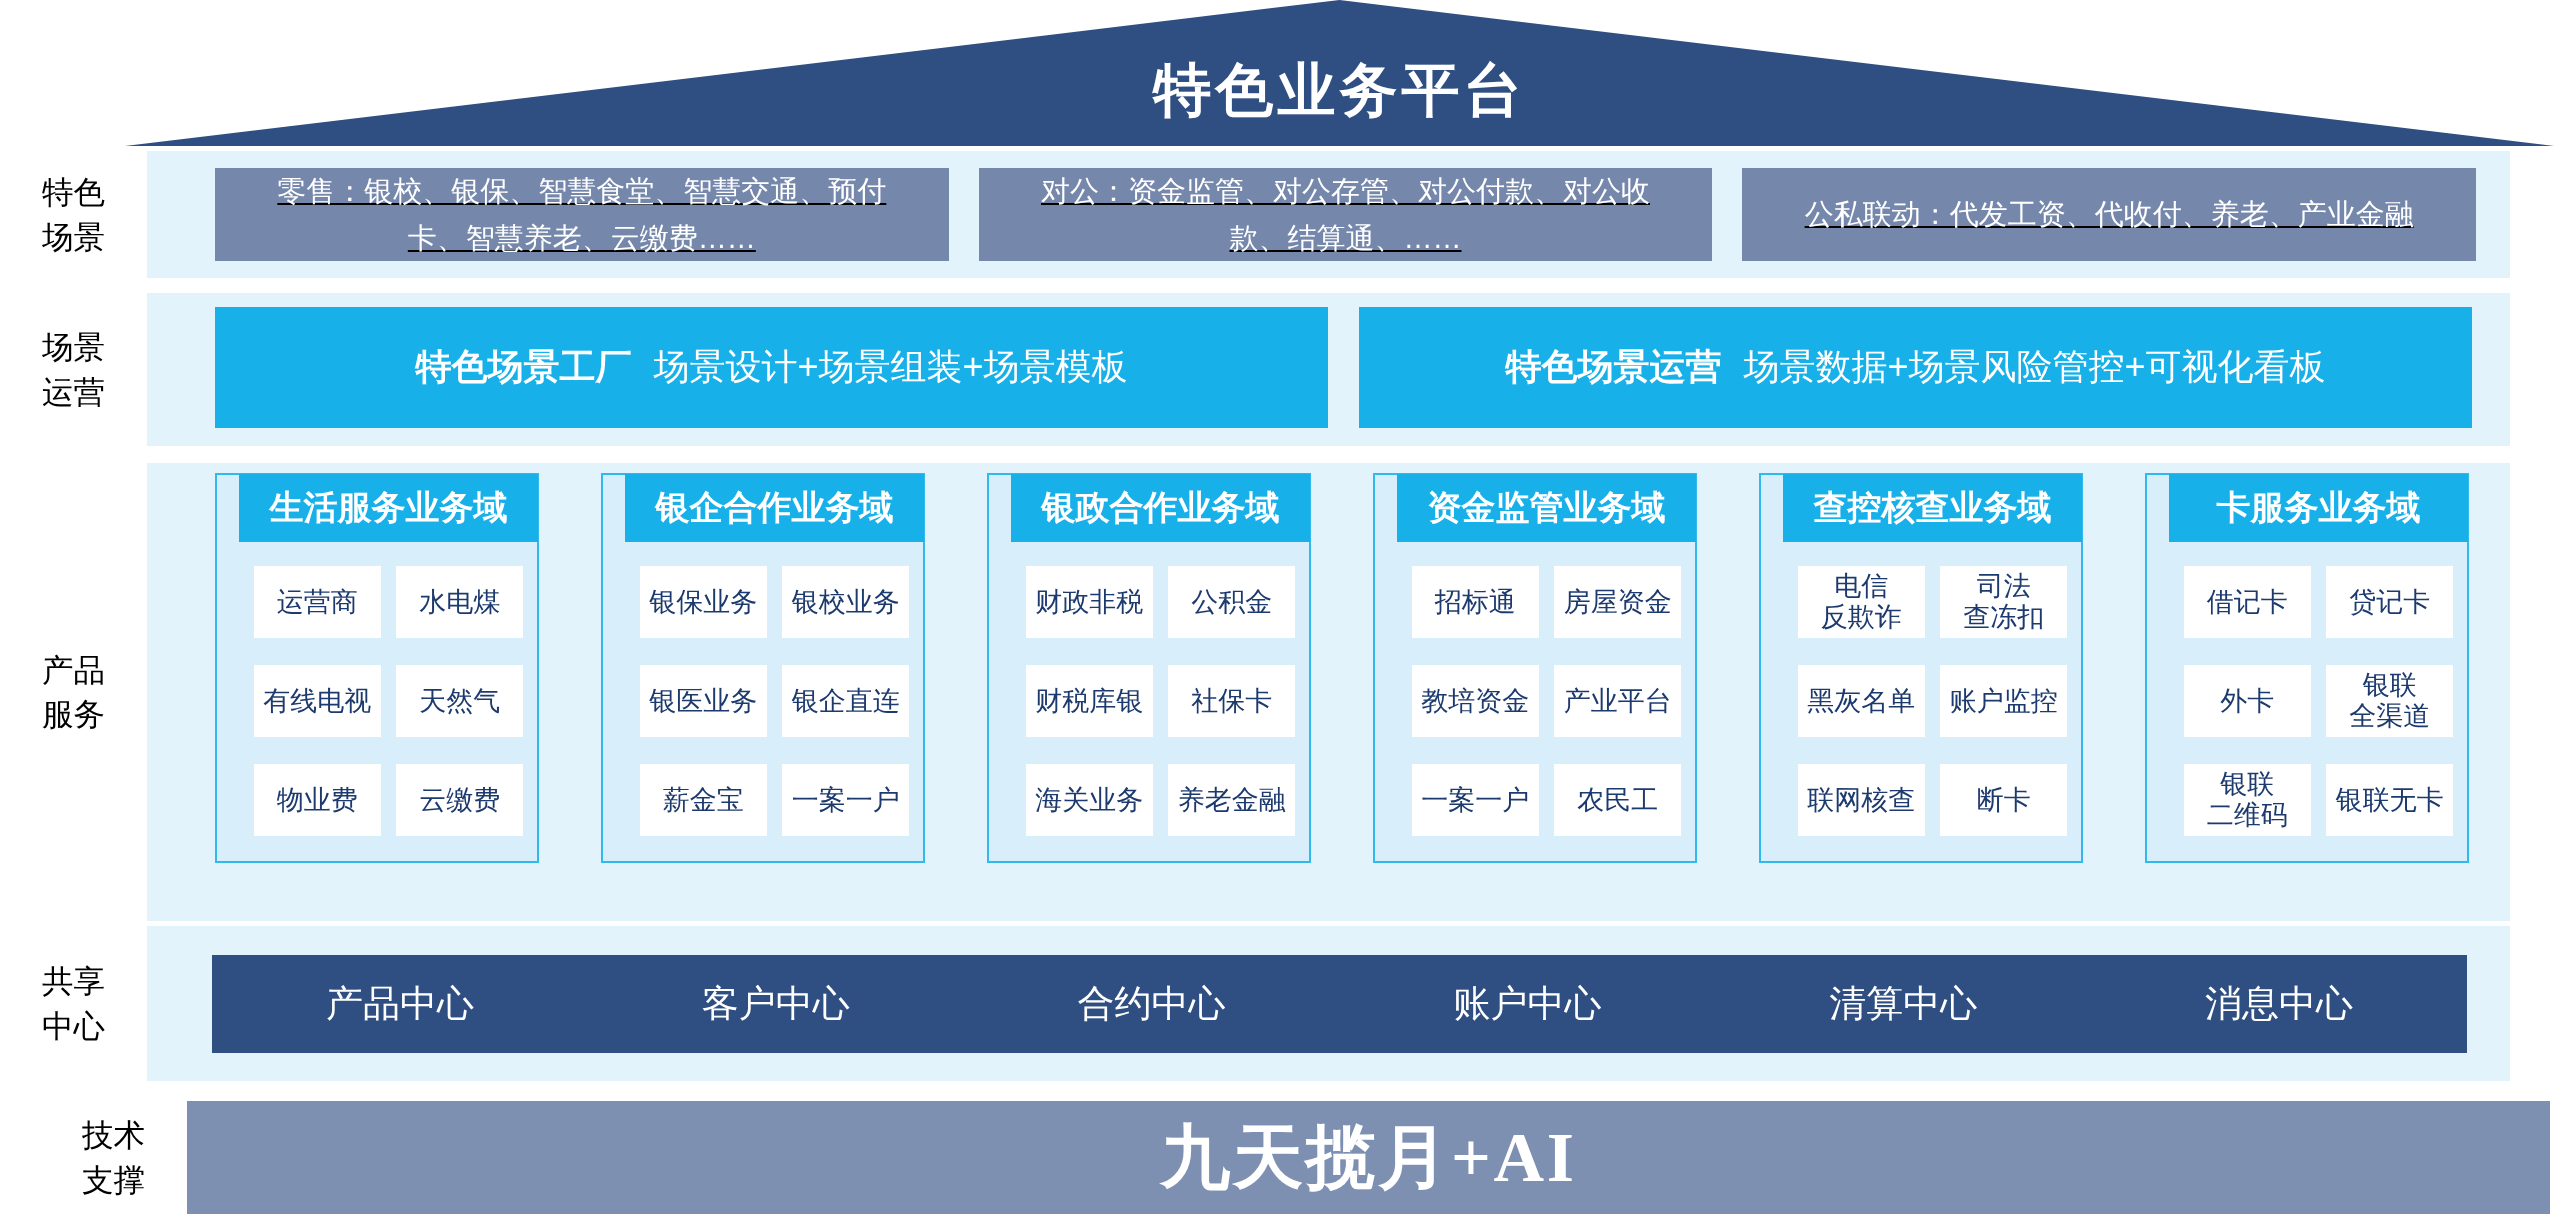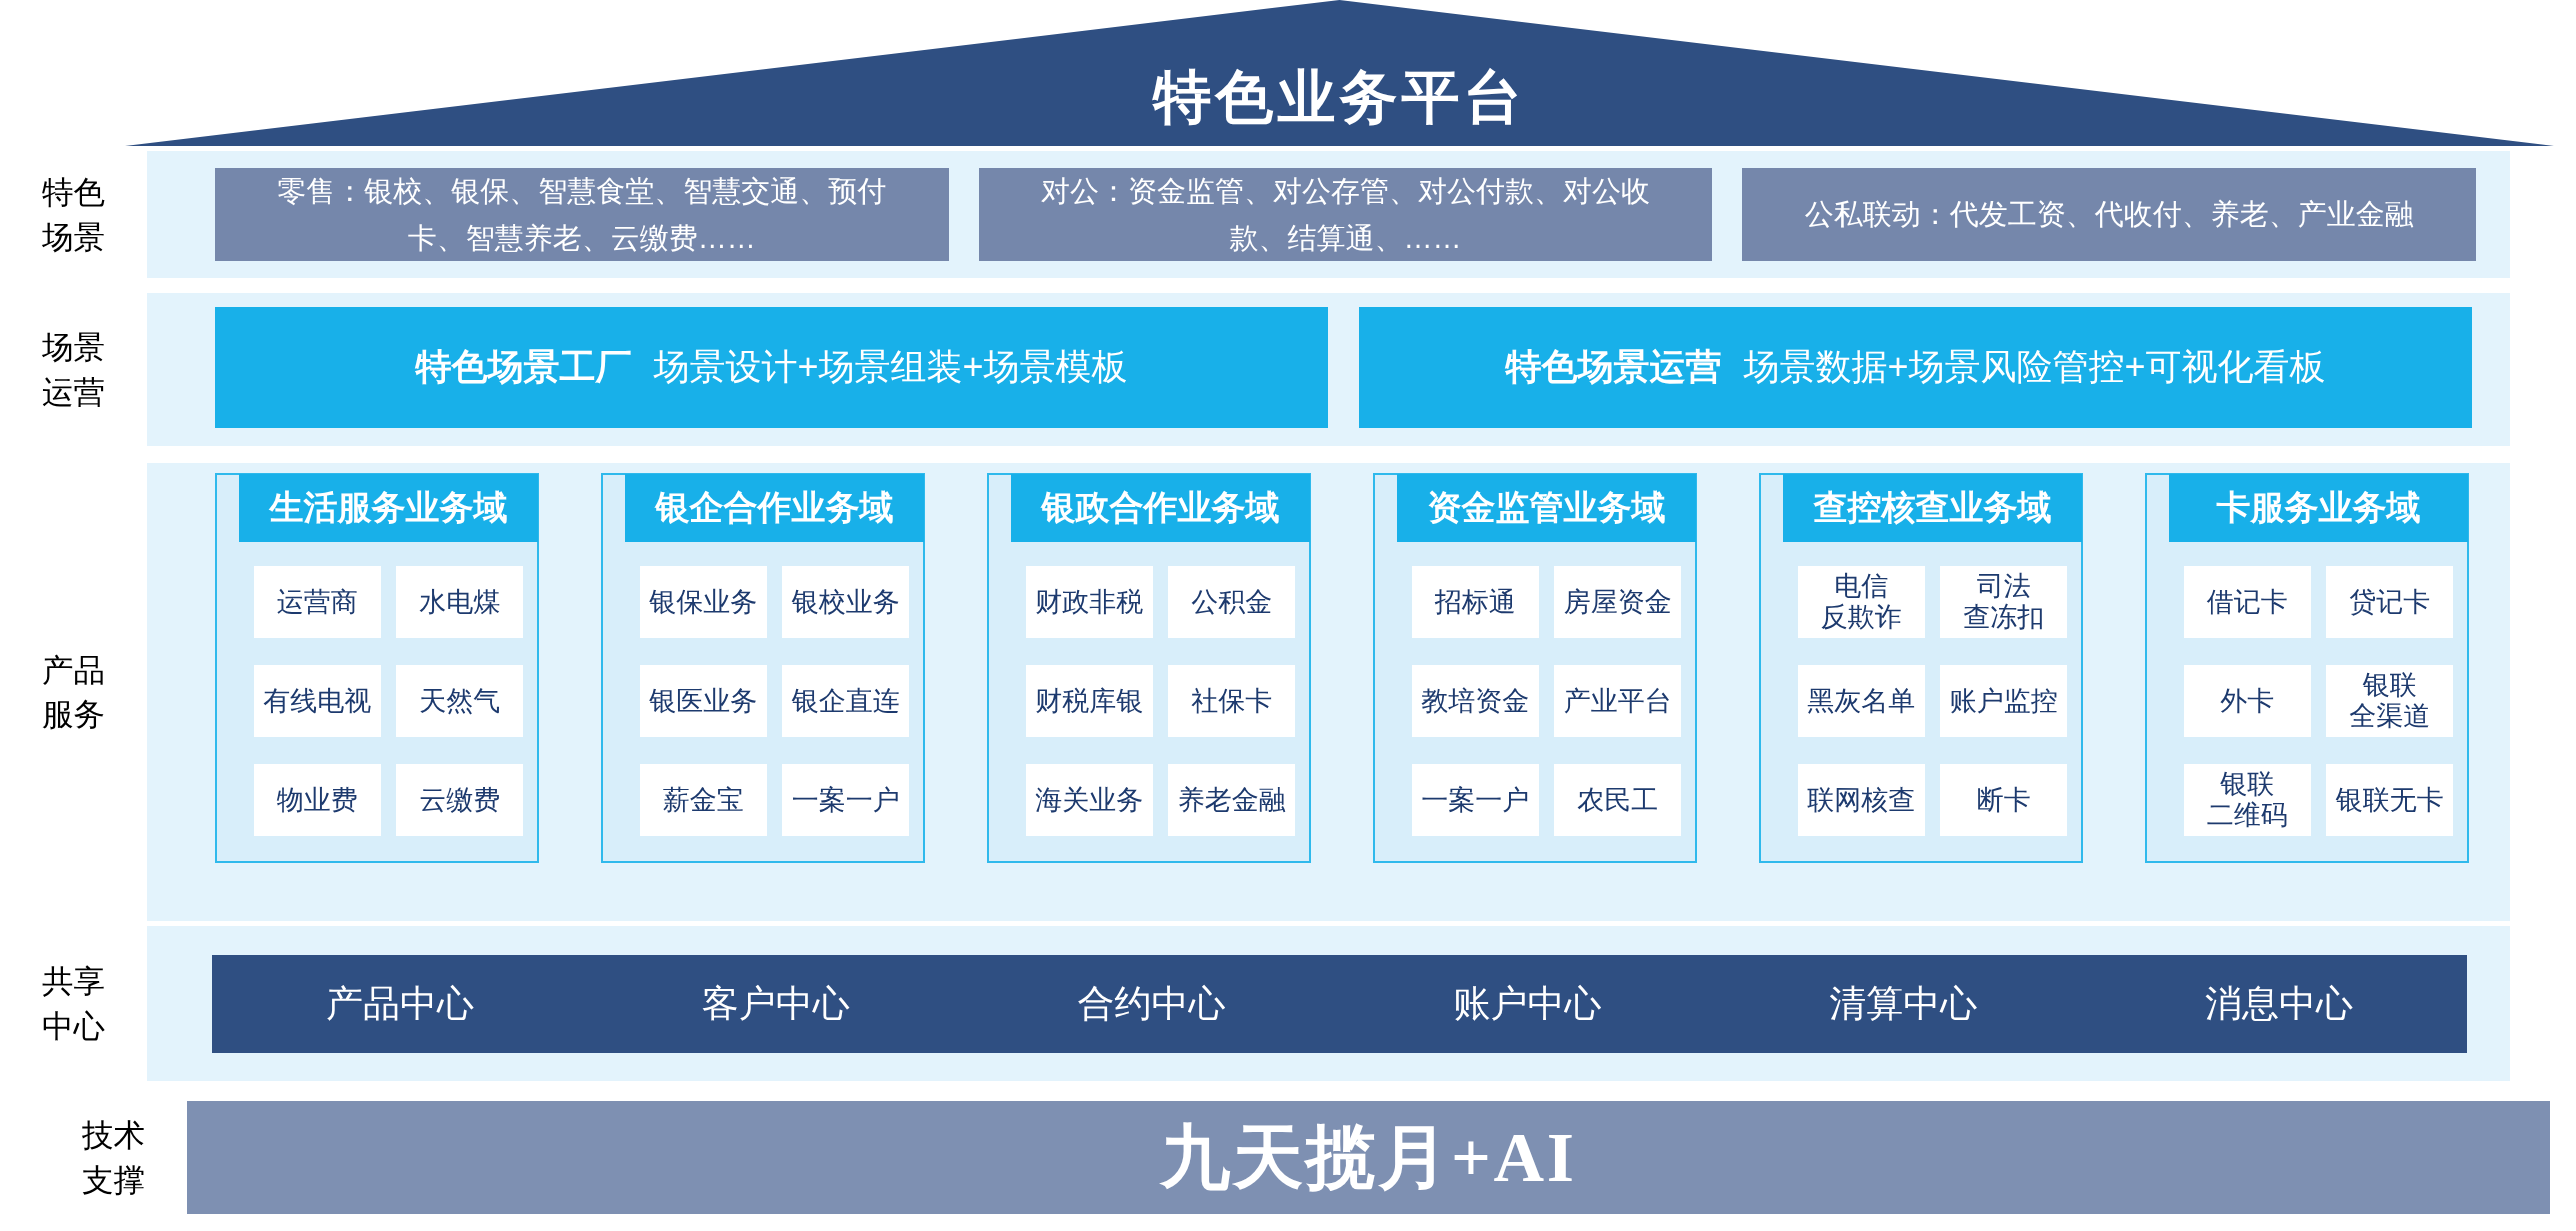--- a/index.html
+++ b/index.html
@@ -7,37 +7,37 @@
     --cyan:#18B0E9; --cyan-border:#2FB9EC;
     --container-bg:#E3F3FC; --column-bg:#D8EEFA; --cell-text:#1D3A6E;
   }
   html,body{margin:0;padding:0;background:#fff;}
   .page{position:relative;width:2576px;height:1232px;background:#fff;overflow:hidden;
         font-family:"Liberation Sans","DejaVu Sans",sans-serif;}
 
   
   .roof{position:absolute;left:125px;top:0;width:2429px;height:146px;background:var(--navy);
         clip-path:polygon(50% 0%,100% 100%,0% 100%);
-        display:flex;align-items:flex-end;justify-content:center;box-sizing:border-box;padding-bottom:9px;}
+        display:flex;align-items:flex-end;justify-content:center;box-sizing:border-box;padding-bottom:16px;}
   .roof-title{color:#fff;font-size:58px;font-weight:bold;letter-spacing:4.1px;}
 
   
   .band{position:absolute;left:0;width:2576px;display:flex;}
   .band-label{width:147px;display:flex;align-items:center;justify-content:center;
               font-size:31.5px;line-height:1.4;color:#000;text-align:center;white-space:pre-line;}
   .band-body{flex:1;margin-right:66px;background:var(--container-bg);box-sizing:border-box;}
 
   .band-scenes{top:151px;height:127px;}
   .band-operation{top:293px;height:153px;}
   .band-products{top:463px;height:458px;}
   .band-shared{top:926px;height:155px;}
   .band-tech{top:1101px;height:113px;padding-left:40px;}
 
   
-  .scene-strip{display:flex;gap:30px;height:100%;box-sizing:border-box;padding:17px 34px 17px 68px;}
+  .scene-strip{display:flex;gap:30px;height:100%;box-sizing:border-box;padding:17px 34px 17px 68px;text-decoration:underline;}
   .scene-box{flex:1;background:var(--slate);color:#fff;font-size:29px;line-height:1.6;
              display:flex;align-items:center;justify-content:center;text-align:center;
              padding:0 38px;box-sizing:border-box;}
 
   
   .op-strip{display:flex;gap:31px;height:100%;box-sizing:border-box;padding:13.7px 38px 18.5px 68px;}
   .op-box{flex:1;background:var(--cyan);color:#fff;display:flex;flex-direction:row;
           align-items:center;justify-content:center;gap:22px;}
   .op-title{font-size:36px;font-weight:bold;}
   .op-sub{font-size:36px;}

